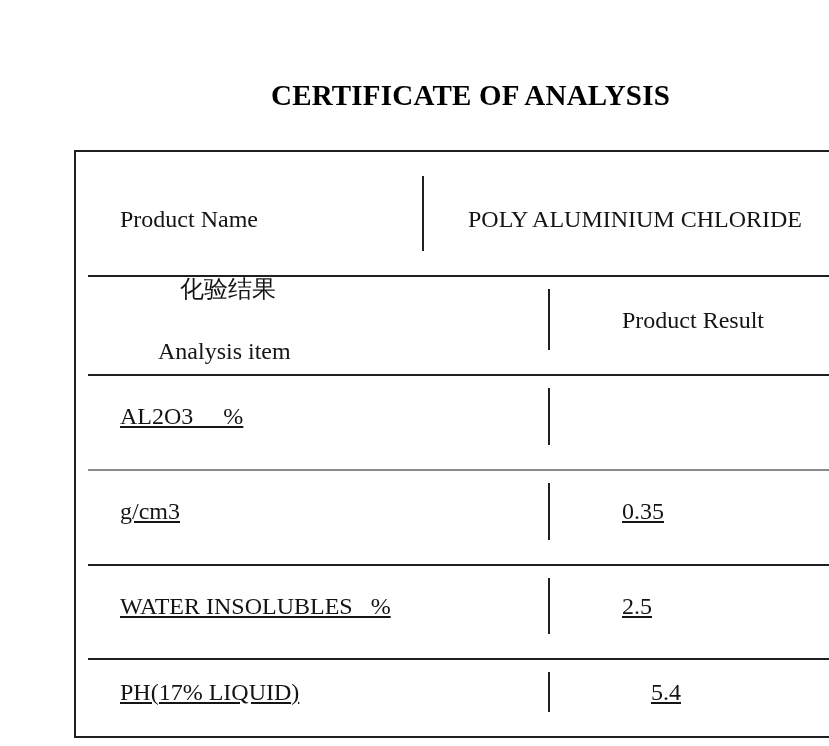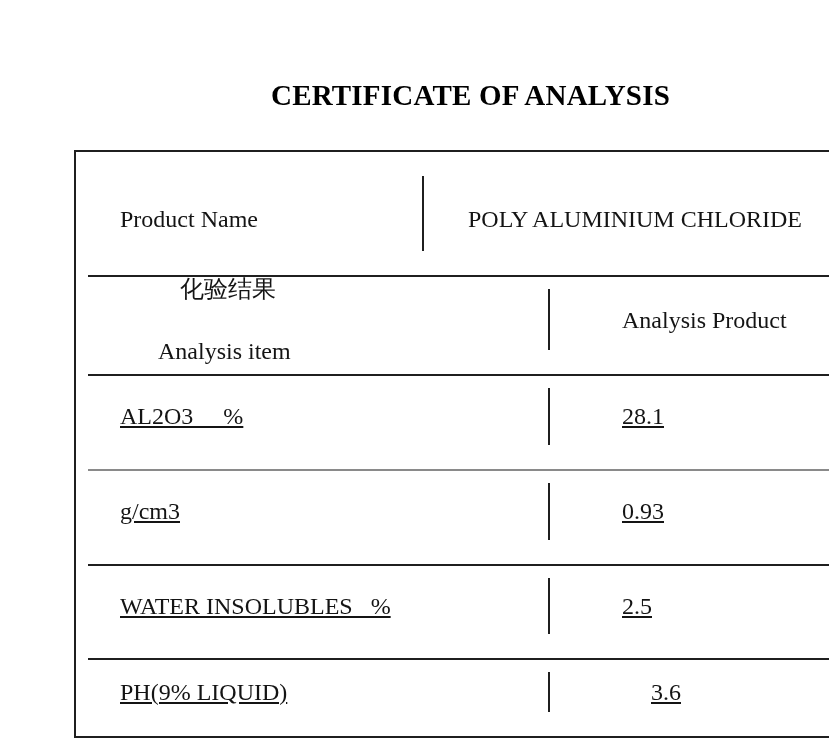--- a/index.html
+++ b/index.html
@@ -91,55 +91,52 @@
         <span>POLY ALUMINIUM CHLORIDE</span>
       </div>
     </div>
 
     <div class="row row-header">
       <div class="cell left">
         <div class="line zh">化验结果</div>
         <div class="line en">Analysis item</div>
       </div>
       <div class="cell right">
-        <div class="line en">Analysis Product</div>
+        <div class="line en">Product Result</div>
       </div>
     </div>
 
     <div class="row row-data">
       <div class="cell left">
         <span class="pre">AL2O3     %</span>
-      </div>
-      <div class="cell right">
-        <span>28.1</span>
       </div>
     </div>
 
 
     <div class="row row-data muted-top">
       <div class="cell left">
         <span class="pre">g/cm3</span>
       </div>
       <div class="cell right">
-        <span>0.93</span>
+        <span>0.35</span>
       </div>
     </div>
 
     <div class="row row-data">
       <div class="cell left">
         <span class="pre">WATER INSOLUBLES   %</span>
       </div>
       <div class="cell right">
         <span>2.5</span>
       </div>
     </div>
 
     <div class="row row-data">
       <div class="cell left">
-        <span class="pre">PH(9% LIQUID)</span>
+        <span class="pre">PH(17% LIQUID)</span>
       </div>
       <div class="cell right">
-        <span>3.6</span>
+        <span>5.4</span>
       </div>
     </div>
 
   </div>
 </div>
 
 </body></html>

